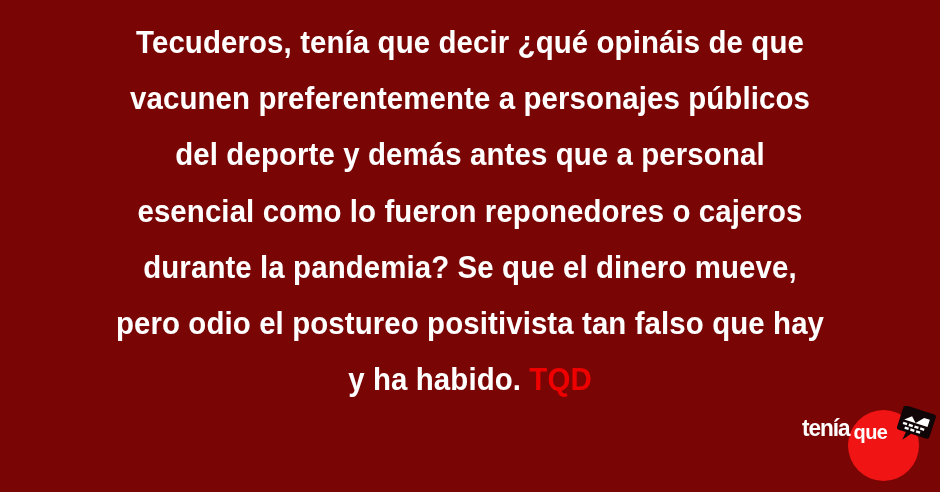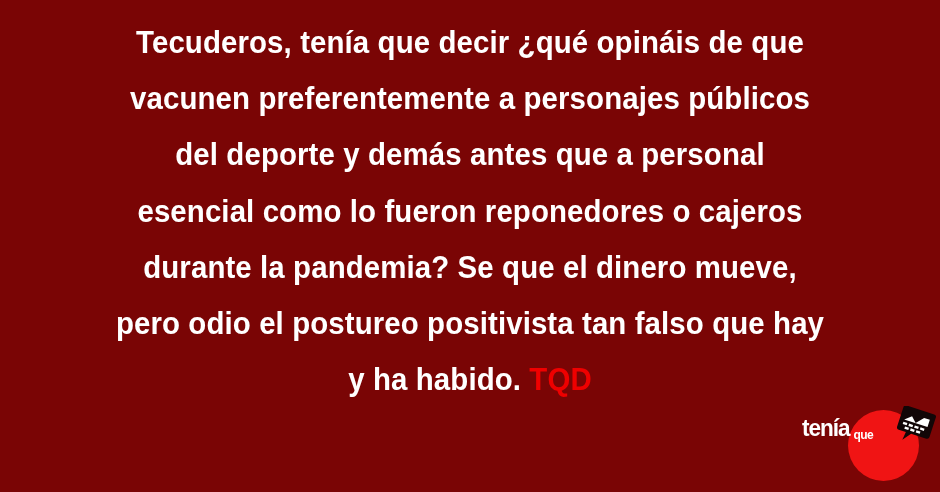--- a/index.html
+++ b/index.html
@@ -100,21 +100,21 @@
     font-size: 24px;
     letter-spacing: -1.1px;
     display: inline-block;
     transform: scaleX(0.94);
     transform-origin: left center;
   }
   .logo-que {
     color: #ffffff;
     font-family: "Liberation Sans", sans-serif;
     font-weight: bold;
-    font-size: 12px;
+    font-size: 20px;
     letter-spacing: -0.6px;
     display: inline-block;
     margin-left: 1px;
     position: relative;
     top: 3px;
   }
   .logo-decirlo {
     color: #ffffff;
     font-family: "Liberation Sans", sans-serif;
     font-weight: bold;

